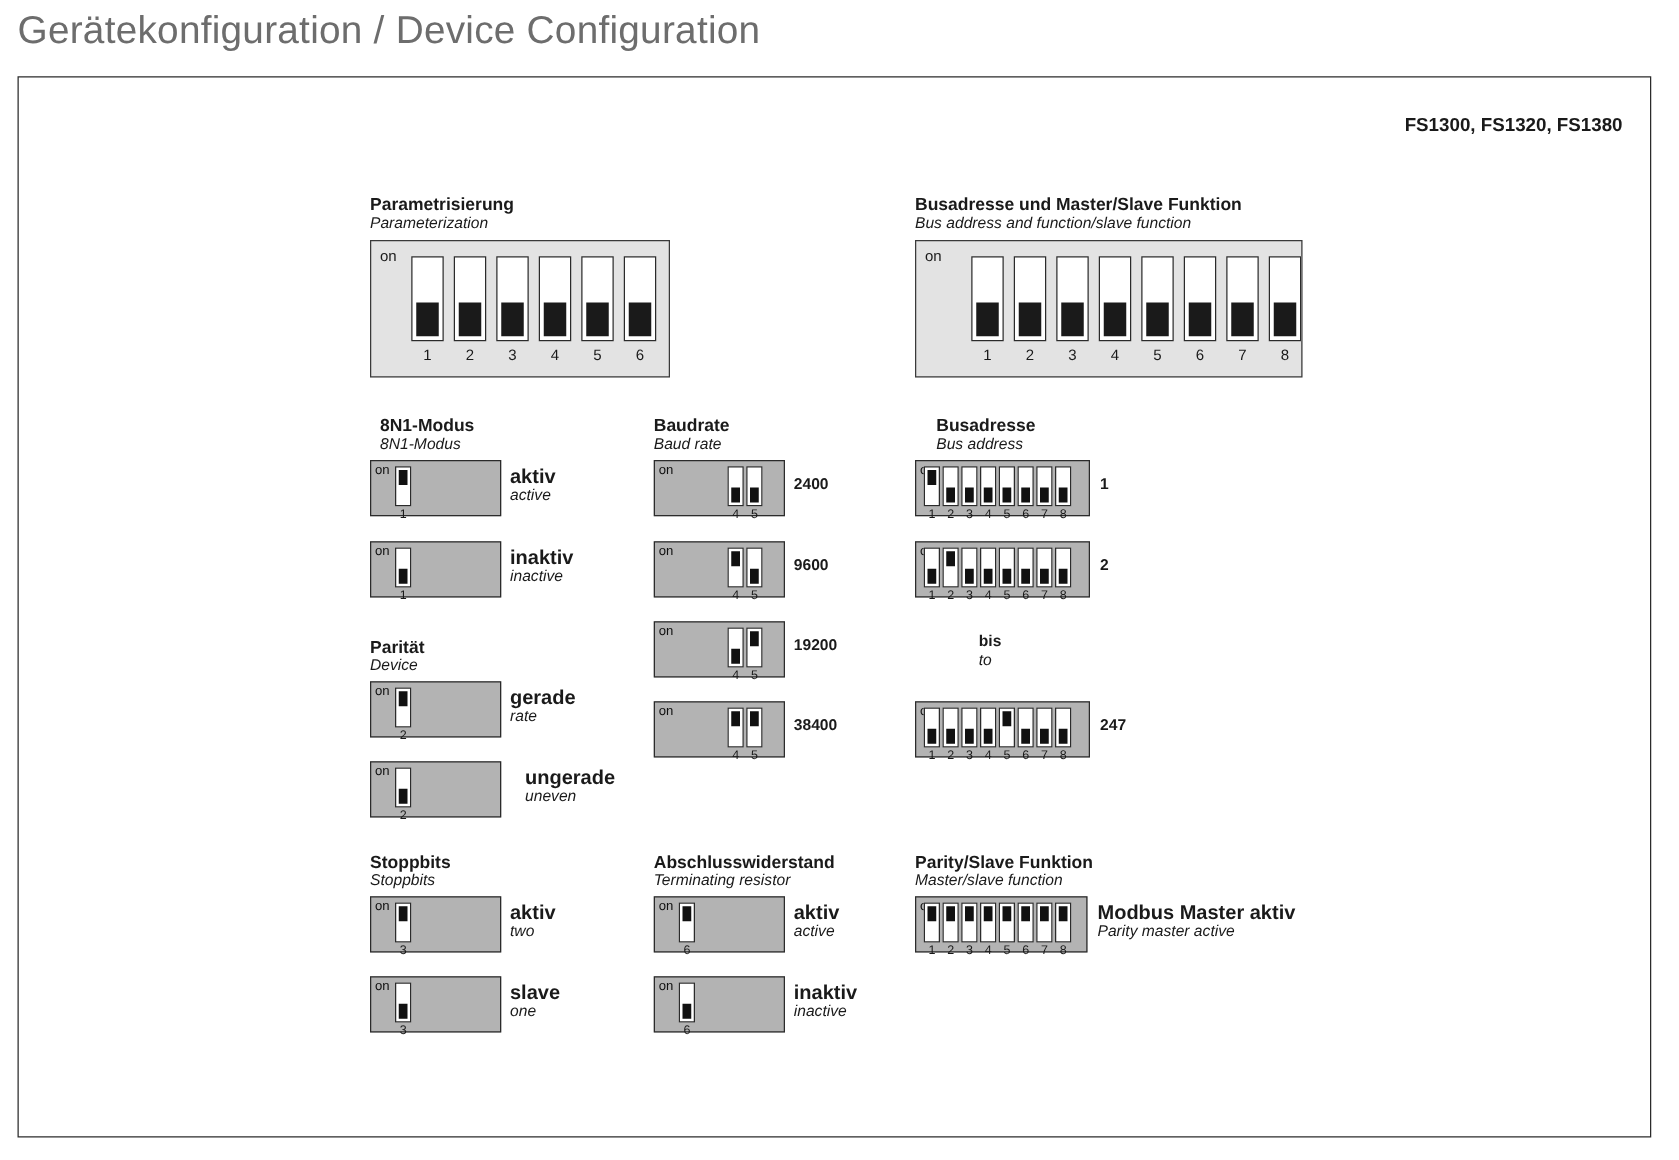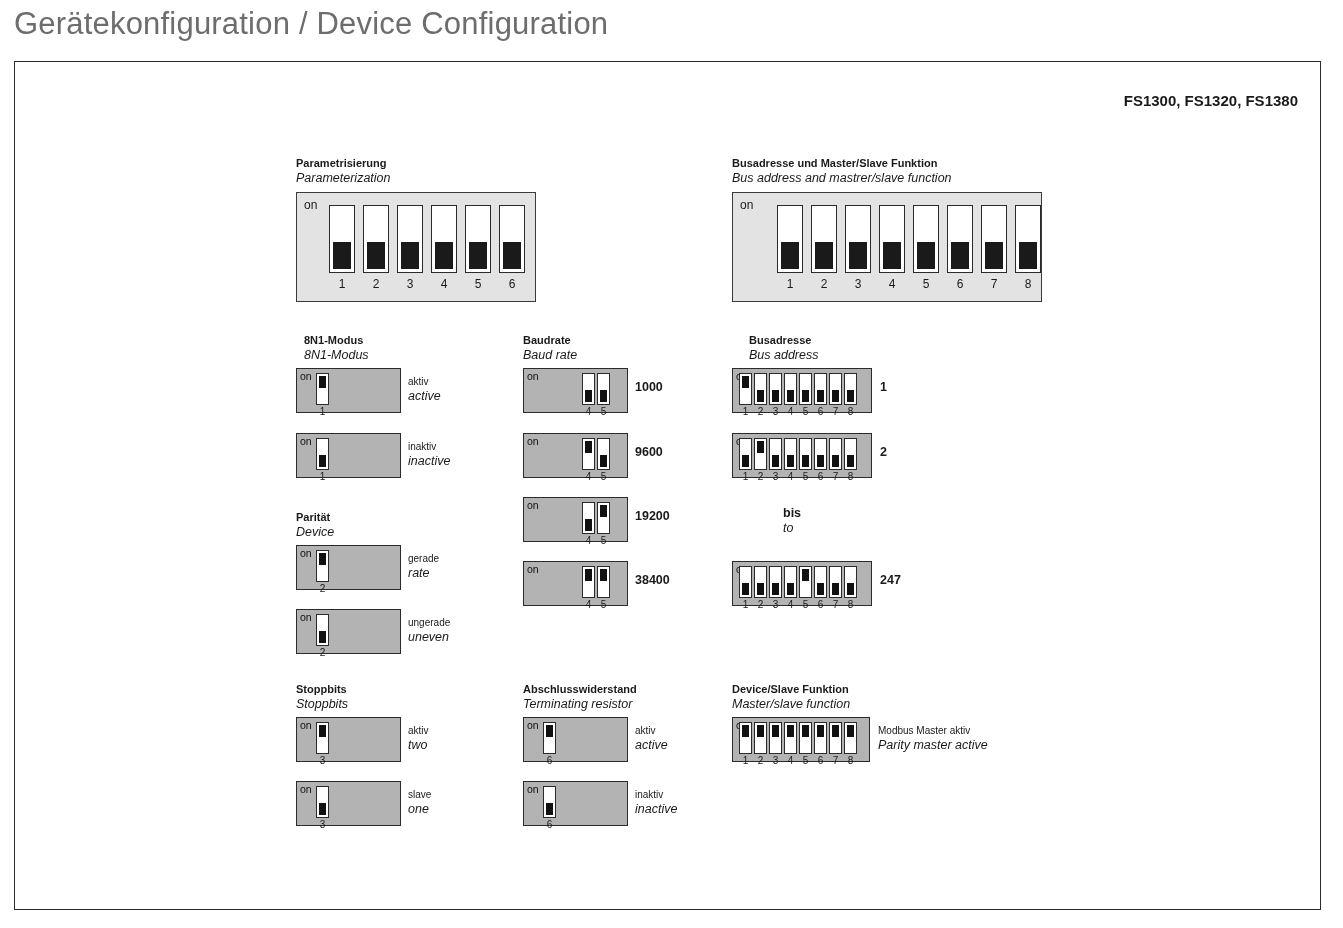--- a/index.html
+++ b/index.html
@@ -41,21 +41,21 @@
     font-size: 15px;
     font-weight: bold;
     color: #1a1a1a;
     white-space: nowrap;
   }
   
   .sec {
     position: absolute;
   }
   .sec .de {
-    font-size: 11px;
+    font-size: 14px;
     font-weight: bold;
     line-height: 15px;
     white-space: nowrap;
   }
   .sec .en {
     font-size: 12.5px;
     font-style: italic;
     line-height: 15px;
     white-space: nowrap;
   }
@@ -139,22 +139,22 @@
     font-size: 10px;
     width: 13px;
     text-align: center;
     top: 37px;
   }
   .row .lbl {
     position: absolute;
     white-space: nowrap;
   }
   .row .lbl .de {
-    font-size: 10px;
-    font-weight: normal;
+    font-size: 16px;
+    font-weight: bold;
     line-height: 15px;
   }
   .row .lbl .en {
     font-size: 12.5px;
     font-style: italic;
     line-height: 15px;
   }
   .row .val {
     position: absolute;
     font-size: 12.5px;
@@ -204,21 +204,21 @@
       </div>
       <div class="num" style="left: 168px; top: 84px;">5</div>
       <div class="sw" style="left: 202px;">
         <i class="down"></i>
       </div>
       <div class="num" style="left: 202px; top: 84px;">6</div>
     </div>
 
   <div class="sec" style="left:717px; top:94px;">
     <div class="de">Busadresse und Master/Slave Funktion</div>
-    <div class="en">Bus address and mastrer/slave function</div>
+    <div class="en">Bus address and function/slave function</div>
   </div>
 
   <div class="bigdip" id="bigdip8" style="left:717px; top:130px; width:310px; height:110px;">
     <span class="on">on</span>
   <div class="sw" style="left: 44px;">
         <i class="down"></i>
       </div>
       <div class="num" style="left: 44px; top: 84px;">1</div>
       <div class="sw" style="left: 78px;">
         <i class="down"></i>
@@ -301,21 +301,21 @@
       </div>
     </div>
   <div class="row rowgen" style="left:281px; top:547px; width:210px; height:45px;">
       <div class="box" style="width: 105px; height: 45px;">
         <span class="on">on</span>
         <div class="sw" style="left: 19px;">
           <i class="down"></i>
         </div>
         <div class="num" style="left: 19px;">2</div>
       </div>
-      <div class="lbl" style="left: 112px; top: 6px;">
+      <div class="lbl" style="left: 124px; top: 6px;">
         <div class="de">ungerade</div>
         <div class="en">uneven</div>
       </div>
     </div>
 
   <div class="sec" style="left:281px; top:620px;">
     <div class="de">Stoppbits</div>
     <div class="en">Stoppbits</div>
   </div>
 
@@ -356,21 +356,21 @@
         <span class="on">on</span>
         <div class="sw" style="left: 58px;">
           <i class="down"></i>
         </div>
         <div class="num" style="left: 58px;">4</div>
         <div class="sw" style="left: 73px;">
           <i class="down"></i>
         </div>
         <div class="num" style="left: 73px;">5</div>
       </div>
-      <div class="val" style="left: 112px; top: 12px;">1000</div>
+      <div class="val" style="left: 112px; top: 12px;">2400</div>
     </div>
   <div class="row rowgen" style="left:508px; top:371px; width:190px; height:45px;">
       <div class="box" style="width: 105px; height: 45px;">
         <span class="on">on</span>
         <div class="sw" style="left: 58px;">
           <i class="up"></i>
         </div>
         <div class="num" style="left: 58px;">4</div>
         <div class="sw" style="left: 73px;">
           <i class="down"></i>
@@ -560,21 +560,21 @@
         <div class="num" style="left: 96px;">7</div>
         <div class="sw" style="left: 111px;">
           <i class="down"></i>
         </div>
         <div class="num" style="left: 111px;">8</div>
       </div>
       <div class="val" style="left: 148px; top: 12px;">247</div>
     </div>
 
   <div class="sec" style="left:717px; top:620px;">
-    <div class="de">Device/Slave Funktion</div>
+    <div class="de">Parity/Slave Funktion</div>
     <div class="en">Master/slave function</div>
   </div>
 
   <div class="row rowgen" style="left:717px; top:655px; width:320px; height:45px;">
       <div class="box" style="width: 138px; height: 45px;">
         <span class="on">on</span>
         <div class="sw" style="left: 6px;">
           <i class="up"></i>
         </div>
         <div class="num" style="left: 6px;">1</div>

